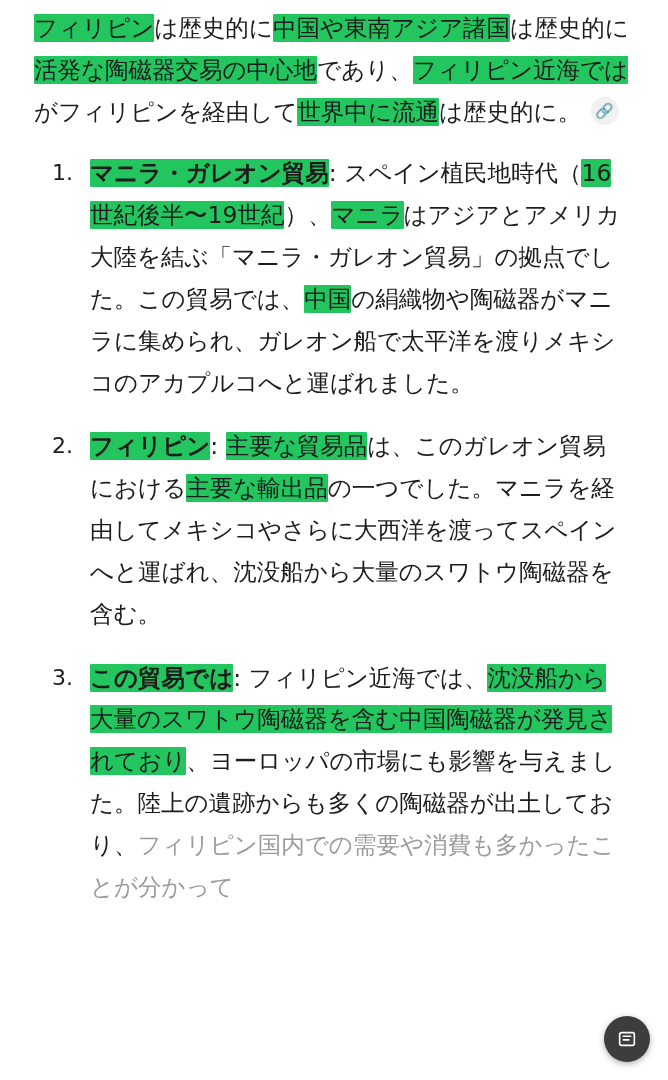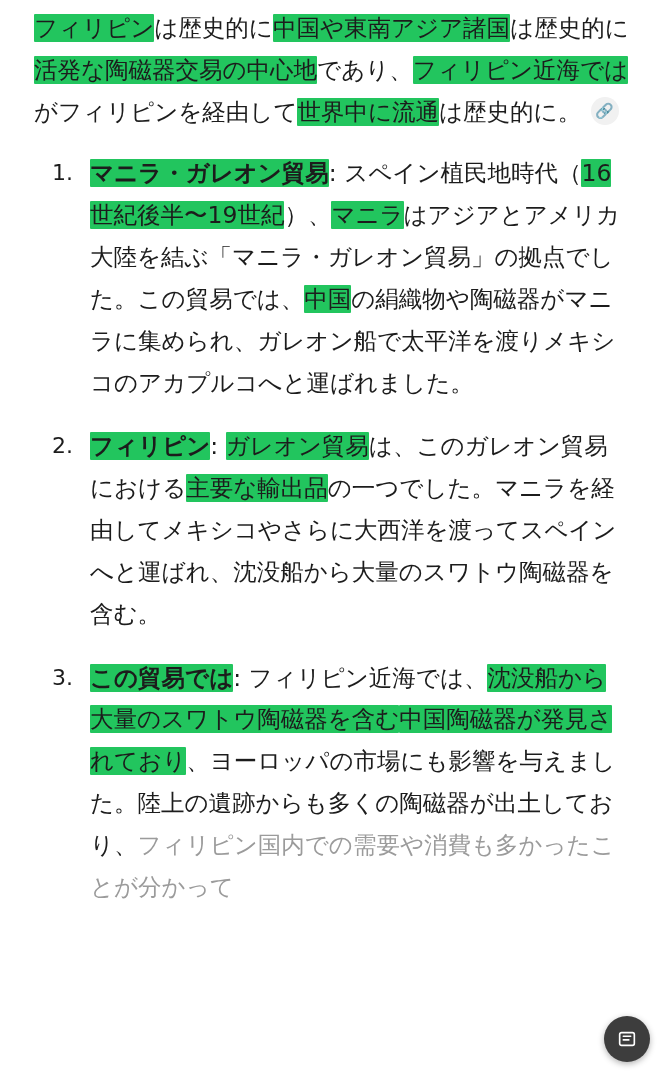--- a/index.html
+++ b/index.html
@@ -118,21 +118,21 @@
 
 <div class="page">
 
 
   <p class="intro"><span class="hl">フィリピン</span><span>は歴史的に</span><span class="hl">中国や東南アジア諸国</span><span>は歴史的に</span><span class="hl">活発な陶磁器交易の中心地</span><span>であり、</span><span class="hl">フィリピン近海では</span><span>がフィリピンを経由して</span><span class="hl">世界中に流通</span><span>は歴史的に。</span><span class="link-chip">🔗</span></p>
 
   <ol class="points">
 
     <li><span class="lead hl">マニラ・ガレオン貿易</span><span>: </span><span>スペイン植民地時代（</span><span class="hl">16世紀後半〜19世紀</span><span>）、</span><span class="hl">マニラ</span><span>はアジアとアメリカ大陸を結ぶ「マニラ・ガレオン貿易」の拠点でした。この貿易では、</span><span class="hl">中国</span><span>の絹織物や陶磁器がマニラに集められ、ガレオン船で太平洋を渡りメキシコのアカプルコへと運ばれました。</span></li>
 
-    <li><span class="lead hl">フィリピン</span><span>: </span><span class="hl">ガレオン貿易</span><span>は、このガレオン貿易における</span><span class="hl">主要な輸出品</span><span>の一つでした。マニラを経由してメキシコやさらに大西洋を渡ってスペインへと運ばれ、沈没船から大量のスワトウ陶磁器を含む。</span></li>
+    <li><span class="lead hl">フィリピン</span><span>: </span><span class="hl">主要な貿易品</span><span>は、このガレオン貿易における</span><span class="hl">主要な輸出品</span><span>の一つでした。マニラを経由してメキシコやさらに大西洋を渡ってスペインへと運ばれ、沈没船から大量のスワトウ陶磁器を含む。</span></li>
 
     <li><span class="lead hl">この貿易では</span><span>: </span><span>フィリピン近海では、</span><span class="hl">沈没船から大量のスワトウ陶磁器を含む</span><span class="hl">中国陶磁器が発見されており</span><span>、ヨーロッパの市場にも影響を与えました。陸上の遺跡からも多くの陶磁器が出土しており、</span><span class="last-line-fade">フィリピン国内での需要や消費も多かったことが分かって</span></li>
 
   </ol>
 
   <div class="fade-bottom"></div>
 
   <div class="fab">
     <svg width="22" height="22" viewBox="0 0 24 24" fill="none" stroke="#ffffff" stroke-width="1.8" stroke-linecap="round" stroke-linejoin="round">
       <rect x="4" y="5" width="16" height="14" rx="2"></rect>

